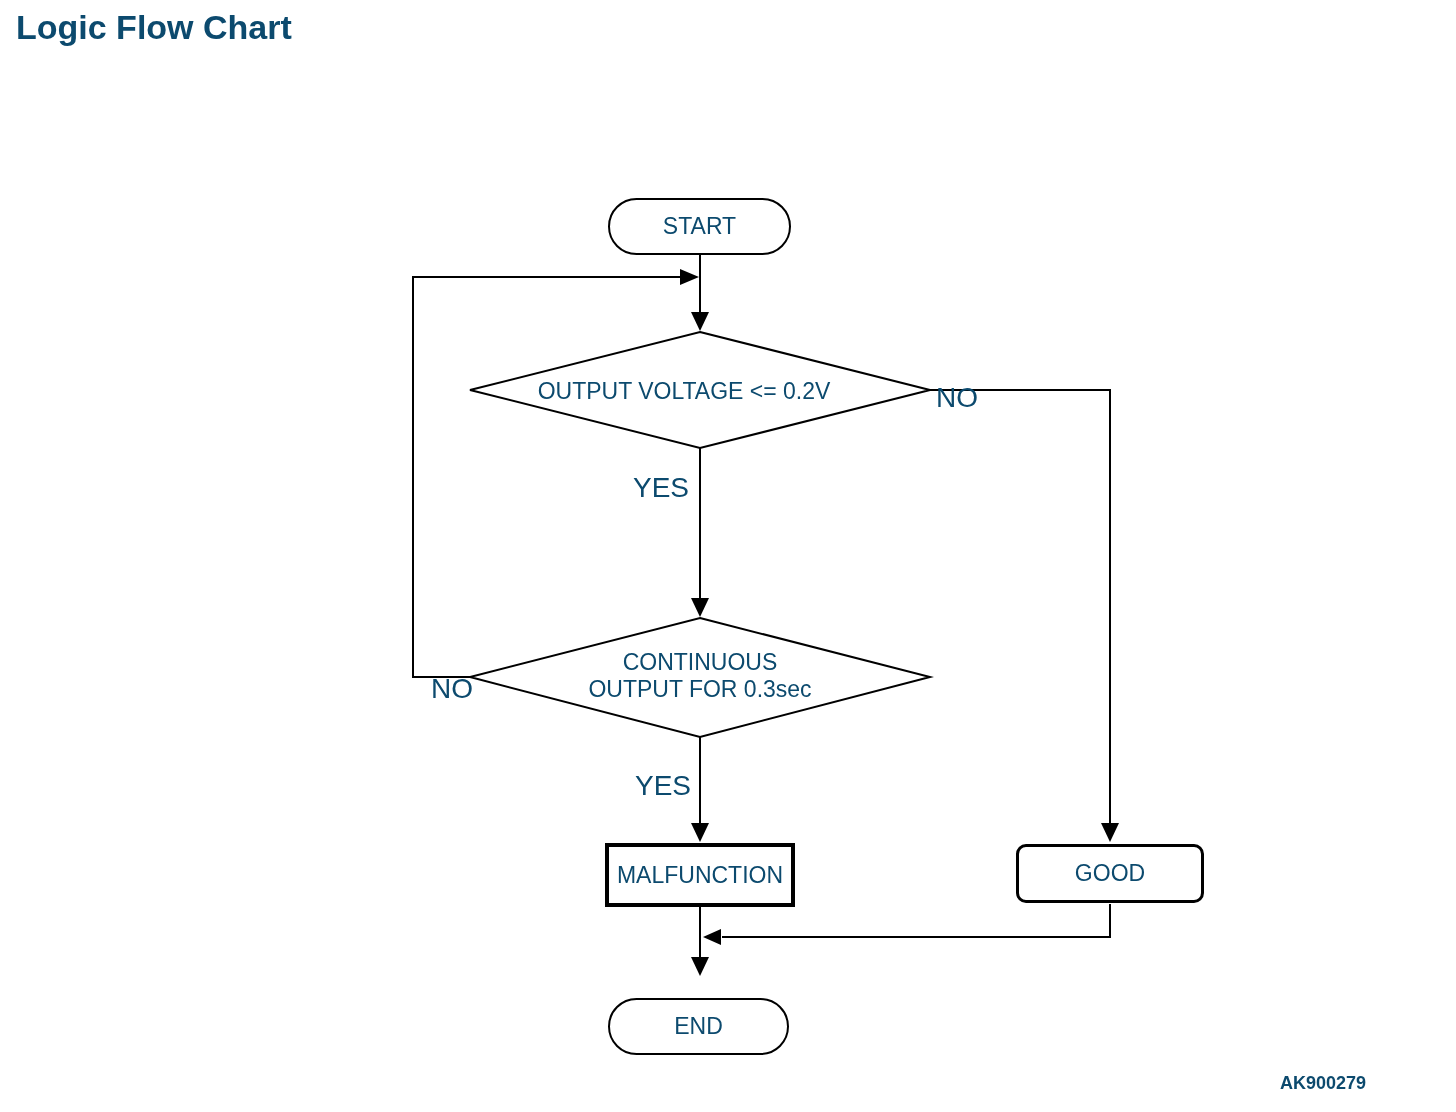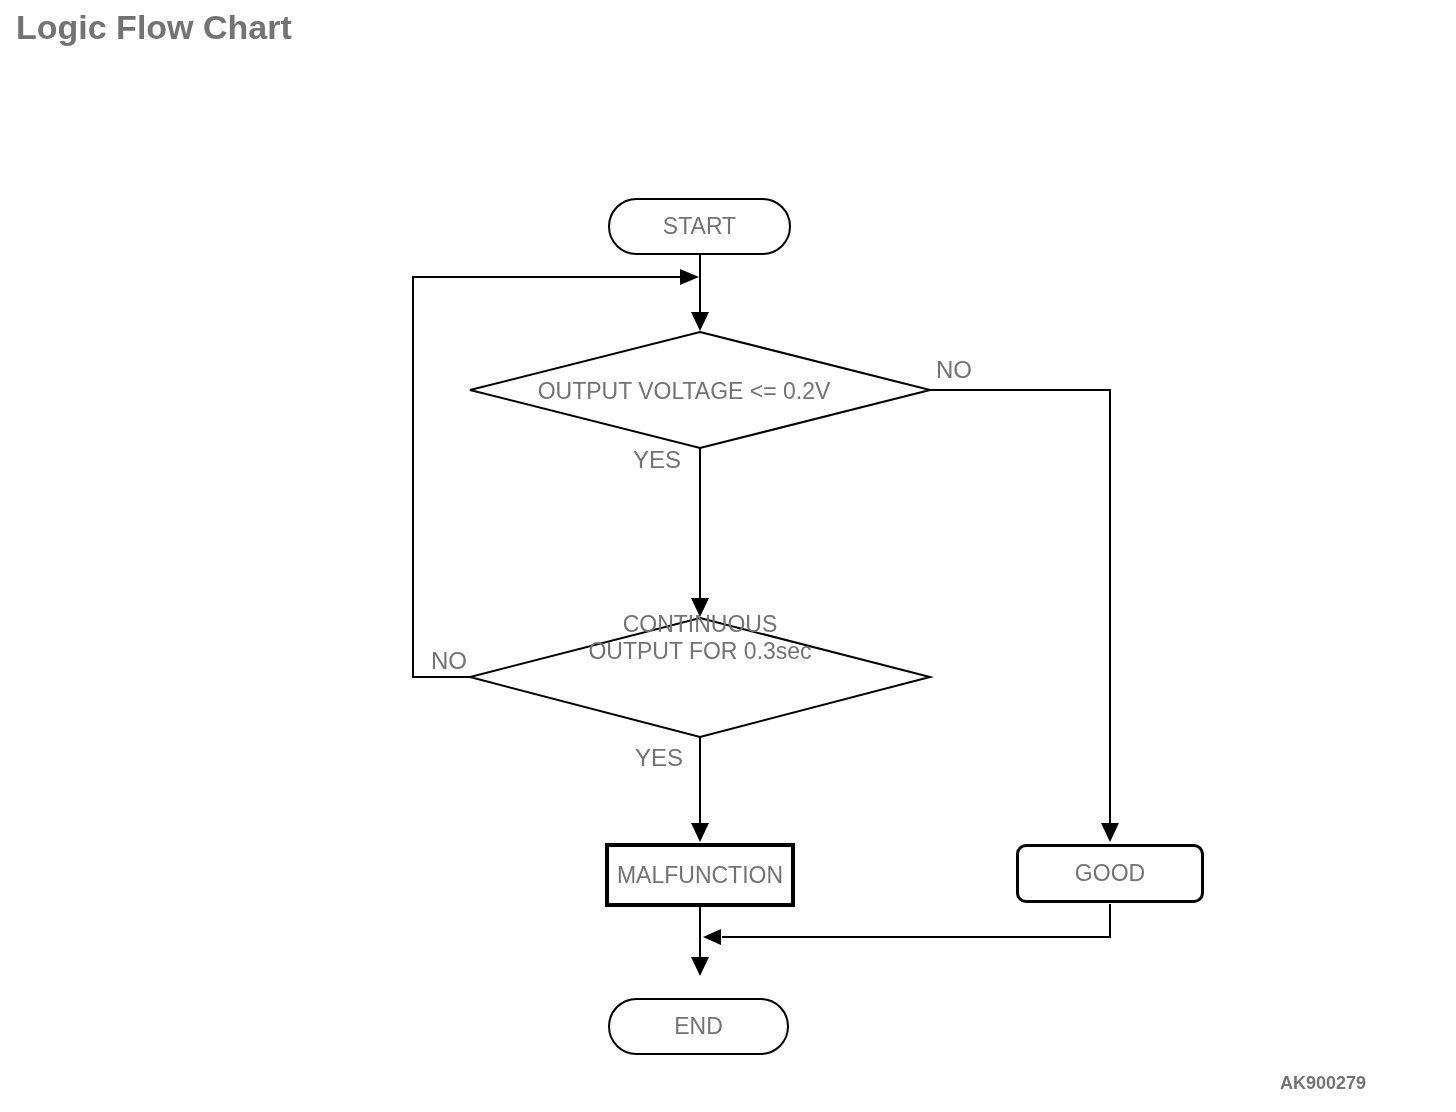--- a/index.html
+++ b/index.html
@@ -5,21 +5,21 @@
   html, body {
     margin: 0;
     padding: 0;
     background: #ffffff;
   }
   .page {
     position: relative;
     width: 1456px;
     height: 1112px;
     background: #ffffff;
-    color: #737373;
+    color: #0c4a6e;
     font-family: "Liberation Sans", sans-serif;
     overflow: hidden;
   }
   .page-title {
     position: absolute;
     left: 16px;
     top: 8px;
     font-size: 34px;
     font-weight: bold;
     white-space: nowrap;
@@ -53,23 +53,24 @@
   .diamond-label {
     position: absolute;
     width: 460px;
     text-align: center;
     font-size: 23px;
     line-height: 27px;
     white-space: nowrap;
   }
   .edge-label {
     position: absolute;
-    font-size: 24px;
+    font-size: 28px;
     line-height: 26px;
     white-space: nowrap;
+    margin-top: 28px;
   }
   .figure-code {
     position: absolute;
     left: 1223px;
     top: 1073px;
     width: 200px;
     text-align: center;
     font-size: 18px;
     font-weight: bold;
   }
@@ -110,21 +111,21 @@
 
   <div class="node terminator" style="left:608px; top:178px; width:183px; height:57px;">
     <span>START</span>
   </div>
 
   <div class="diamond-label" style="left:454px; top:378px;">OUTPUT VOLTAGE &lt;= 0.2V</div>
 
   <div class="edge-label" style="left:936px; top:357px;">NO</div>
   <div class="edge-label" style="left:633px; top:447px;">YES</div>
 
-  <div class="diamond-label" style="left:470px; top:611px;">
+  <div class="diamond-label" style="left:470px; top:649px;">
     <div>CONTINUOUS</div>
     <div>OUTPUT FOR 0.3sec</div>
   </div>
 
   <div class="edge-label" style="left:431px; top:648px;">NO</div>
   <div class="edge-label" style="left:635px; top:745px;">YES</div>
 
   <div class="node process-bold" style="left:605px; top:843px; width:190px; height:64px;">
     <span>MALFUNCTION</span>
   </div>

